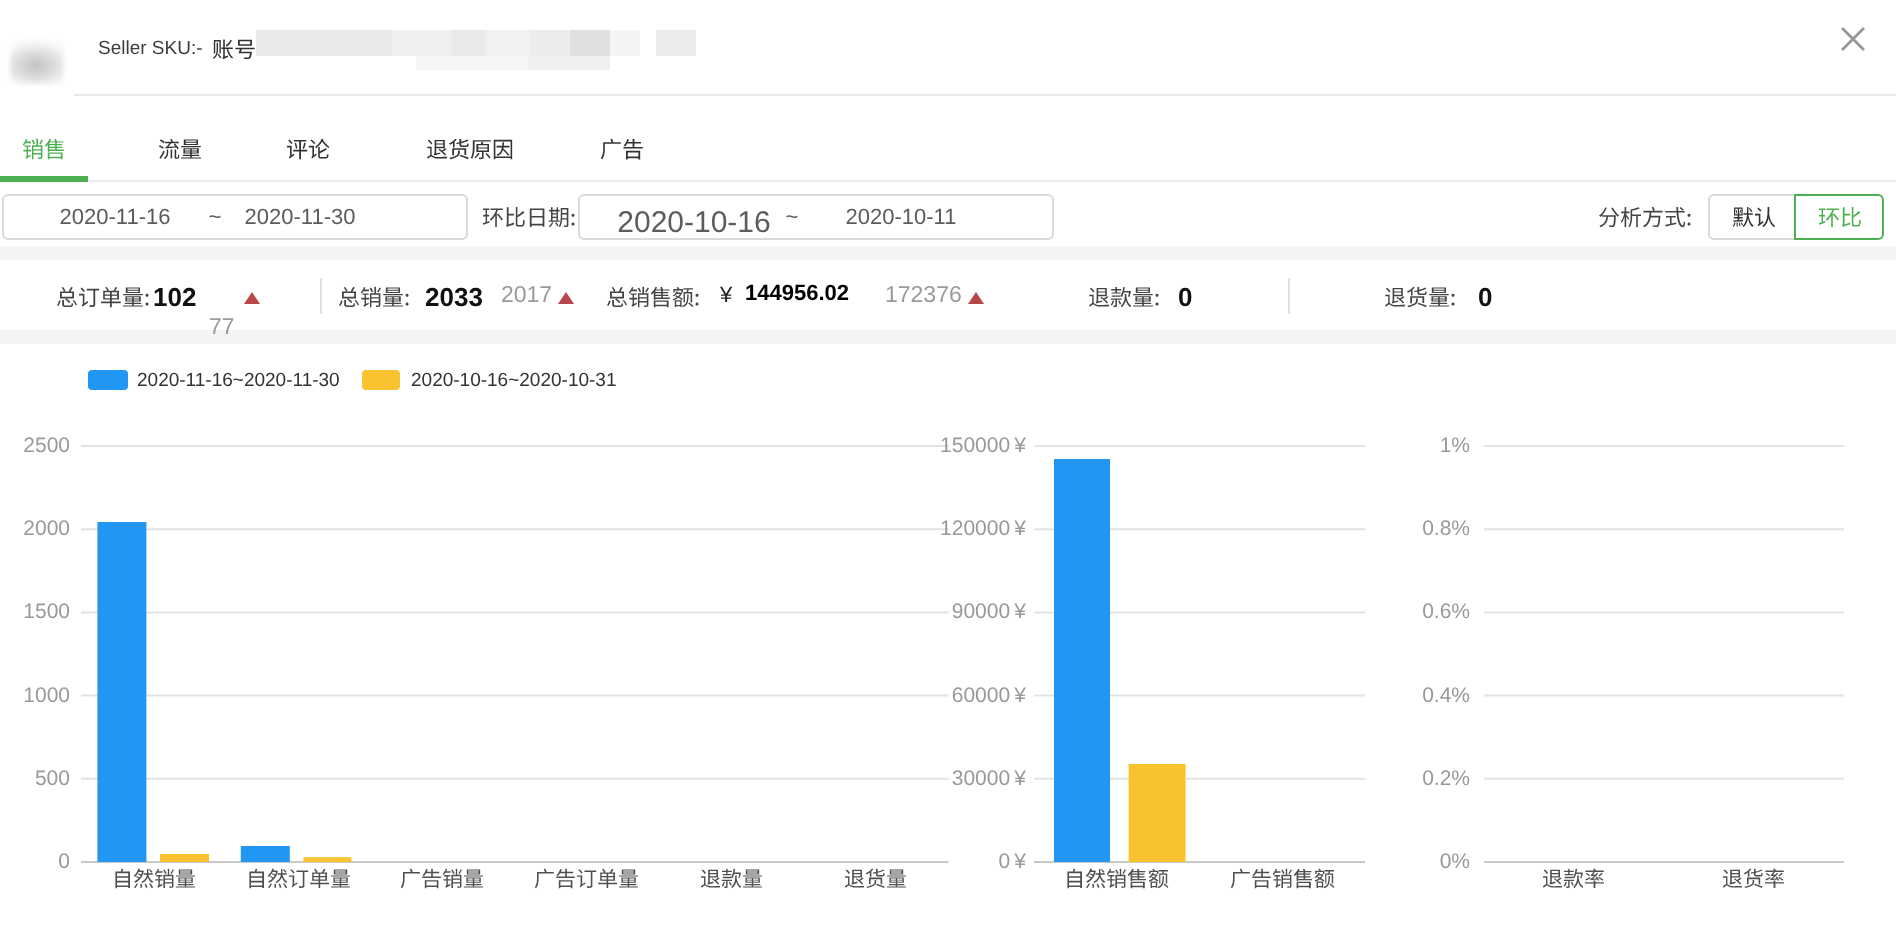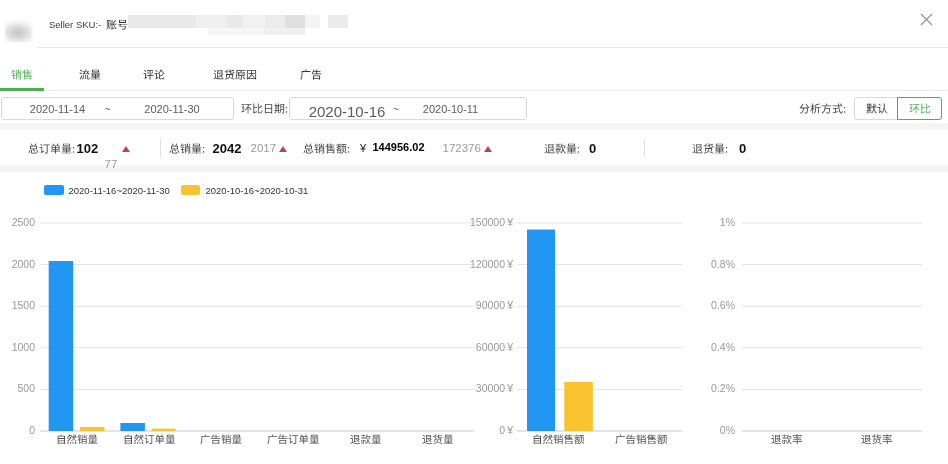--- a/index.html
+++ b/index.html
@@ -54,23 +54,23 @@
     </svg>
 <svg style="position:absolute;left:300.0px;top:68.5px;overflow:visible" width="22.0" height="11.9" viewBox="0 -9.7 22.0 11.9">
       <g fill="#333">
         <path transform="translate(0.0)" d="M5.2 -9.1C5.3 -8.6 5.6 -8.0 5.7 -7.6H1.6V-4.4C1.6 -2.9 1.5 -1.0 0.4 0.4C0.6 0.5 1.0 0.8 1.1 1.0C2.3 -0.5 2.4 -2.8 2.4 -4.4V-6.8H10.4V-7.6H6.2L6.6 -7.7C6.5 -8.1 6.2 -8.7 6.0 -9.3Z"></path>
         <path transform="translate(11.0)" d="M2.7 -9.2C2.3 -7.9 1.6 -6.6 0.8 -5.9C1.0 -5.8 1.4 -5.5 1.6 -5.4C1.9 -5.8 2.3 -6.3 2.6 -6.9H5.3V-5.2H0.7V-4.4H10.4V-5.2H6.2V-6.9H9.5V-7.7H6.2V-9.2H5.3V-7.7H3.0C3.2 -8.1 3.4 -8.5 3.6 -8.9ZM2.0 -3.3V1.0H2.9V0.4H8.2V1.0H9.1V-3.3ZM2.9 -0.4V-2.5H8.2V-0.4Z"></path>
       </g>
     </svg>
 <div style="position:absolute;left:0px;top:90px;width:948px;height:1px;background:#e9e9e9;"></div>
 <div style="position:absolute;left:0px;top:88px;width:44px;height:3px;background:#4caf50;"></div>
 <div style="position:absolute;left:1px;top:97px;width:231px;height:21px;border:1px solid #d9d9d9;border-radius:3px;background:#fff"></div>
-<div style="position:absolute;left:57.5px;top:102.5px;transform:translateX(-50%);font-size:11px;color:#5c5c5c;font-weight:400;white-space:nowrap">2020-11-14</div>
+<div style="position:absolute;left:57.5px;top:102.5px;transform:translateX(-50%);font-size:11px;color:#5c5c5c;font-weight:400;white-space:nowrap">2020-11-16</div>
 <div style="position:absolute;left:107.5px;top:102.5px;transform:translateX(-50%);font-size:11px;color:#5c5c5c;font-weight:400;white-space:nowrap">~</div>
-<div style="position:absolute;left:172px;top:102.5px;transform:translateX(-50%);font-size:11px;color:#5c5c5c;font-weight:400;white-space:nowrap">2020-11-30</div>
+<div style="position:absolute;left:150px;top:102.5px;transform:translateX(-50%);font-size:11px;color:#5c5c5c;font-weight:400;white-space:nowrap">2020-11-30</div>
 <svg style="position:absolute;left:241.0px;top:103.0px;overflow:visible" width="47.1" height="11.9" viewBox="0 -9.7 47.1 11.9">
       <g fill="#444">
         <path transform="translate(0.0)" d="M7.4 -5.4C8.3 -4.5 9.3 -3.2 9.7 -2.5L10.4 -3.0C9.9 -3.7 8.9 -5.0 8.1 -5.9ZM0.4 -1.1 0.6 -0.3C1.5 -0.7 2.7 -1.1 3.8 -1.5L3.6 -2.2L2.5 -1.8V-4.5H3.5V-5.3H2.5V-7.7H3.7V-8.5H0.5V-7.7H1.8V-5.3H0.6V-4.5H1.8V-1.6ZM4.3 -8.5V-7.7H7.1C6.4 -5.8 5.3 -4.1 3.9 -3.0C4.1 -2.8 4.4 -2.5 4.5 -2.3C5.3 -3.0 6.0 -3.9 6.6 -4.8V0.8H7.4V-6.3C7.6 -6.8 7.8 -7.3 8.0 -7.7H10.4V-8.5Z"></path>
         <path transform="translate(11.0)" d="M1.4 0.8C1.6 0.6 2.0 0.4 5.0 -0.5C5.0 -0.7 5.0 -1.1 5.0 -1.4L2.3 -0.5V-5.0H5.0V-5.8H2.3V-9.1H1.4V-0.8C1.4 -0.3 1.2 -0.0 1.0 0.1C1.1 0.2 1.3 0.6 1.4 0.8ZM5.9 -9.2V-1.0C5.9 0.3 6.2 0.6 7.2 0.6C7.4 0.6 8.7 0.6 8.9 0.6C10.0 0.6 10.3 -0.2 10.4 -2.4C10.1 -2.4 9.8 -2.6 9.6 -2.8C9.5 -0.7 9.4 -0.2 8.9 -0.2C8.6 -0.2 7.5 -0.2 7.3 -0.2C6.8 -0.2 6.7 -0.3 6.7 -0.9V-4.1C7.9 -4.8 9.3 -5.7 10.2 -6.5L9.5 -7.2C8.8 -6.5 7.8 -5.7 6.7 -5.0V-9.2Z"></path>
         <path transform="translate(22.0)" d="M2.8 -3.9H8.3V-0.8H2.8ZM2.8 -4.7V-7.7H8.3V-4.7ZM1.9 -8.5V0.8H2.8V0.0H8.3V0.7H9.2V-8.5Z"></path>
         <path transform="translate(33.0)" d="M2.0 -1.6C1.6 -0.8 1.0 -0.1 0.4 0.4C0.6 0.5 1.0 0.7 1.1 0.9C1.7 0.3 2.3 -0.5 2.7 -1.4ZM3.5 -1.2C4.0 -0.7 4.5 0.0 4.7 0.5L5.3 0.1C5.1 -0.4 4.6 -1.1 4.2 -1.6ZM9.4 -7.9V-6.2H7.1V-7.9ZM6.4 -8.7V-4.7C6.4 -3.1 6.3 -1.0 5.4 0.5C5.6 0.5 5.9 0.8 6.0 0.9C6.7 -0.1 7.0 -1.5 7.1 -2.9H9.4V-0.2C9.4 -0.0 9.3 0.0 9.2 0.0C9.0 0.1 8.5 0.1 7.9 0.0C8.0 0.3 8.1 0.6 8.1 0.8C8.9 0.8 9.5 0.8 9.8 0.7C10.1 0.5 10.2 0.3 10.2 -0.2V-8.7ZM9.4 -5.4V-3.6H7.1C7.1 -4.0 7.1 -4.4 7.1 -4.7V-5.4ZM4.3 -9.1V-7.8H2.3V-9.1H1.5V-7.8H0.6V-7.0H1.5V-2.5H0.4V-1.8H5.8V-2.5H5.0V-7.0H5.8V-7.8H5.0V-9.1ZM2.3 -7.0H4.3V-6.1H2.3ZM2.3 -5.4H4.3V-4.3H2.3ZM2.3 -3.7H4.3V-2.5H2.3Z"></path>
         <path transform="translate(44.0)" d="M1.5 -4.3C1.9 -4.3 2.3 -4.6 2.3 -5.1C2.3 -5.5 1.9 -5.8 1.5 -5.8C1.1 -5.8 0.8 -5.5 0.8 -5.1C0.8 -4.6 1.1 -4.3 1.5 -4.3ZM1.5 0.1C1.9 0.1 2.3 -0.2 2.3 -0.6C2.3 -1.1 1.9 -1.4 1.5 -1.4C1.1 -1.4 0.8 -1.1 0.8 -0.6C0.8 -0.2 1.1 0.1 1.5 0.1Z"></path>
       </g>
     </svg>
 <div style="position:absolute;left:289px;top:97px;width:236px;height:21px;border:1px solid #d9d9d9;border-radius:3px;background:#fff"></div>
@@ -118,21 +118,21 @@
     </svg>
 <div style="position:absolute;left:160px;top:139px;width:1px;height:18px;background:#e0e0e0;"></div>
 <svg style="position:absolute;left:169.0px;top:142.5px;overflow:visible" width="36.1" height="11.9" viewBox="0 -9.7 36.1 11.9">
       <g fill="#444">
         <path transform="translate(0.0)" d="M8.3 -2.4C9.0 -1.6 9.6 -0.6 9.9 0.1L10.5 -0.3C10.3 -1.0 9.6 -2.0 9.0 -2.7ZM4.5 -3.0C5.3 -2.5 6.1 -1.7 6.5 -1.1L7.1 -1.7C6.7 -2.2 5.9 -2.9 5.1 -3.4ZM3.1 -2.7V-0.4C3.1 0.5 3.4 0.8 4.7 0.8C5.0 0.8 6.9 0.8 7.2 0.8C8.2 0.8 8.5 0.5 8.6 -0.8C8.4 -0.9 8.0 -1.0 7.8 -1.1C7.8 -0.1 7.7 0.0 7.1 0.0C6.7 0.0 5.1 0.0 4.8 0.0C4.1 0.0 4.0 -0.1 4.0 -0.4V-2.7ZM1.5 -2.5C1.3 -1.6 0.9 -0.7 0.5 -0.1L1.2 0.3C1.7 -0.4 2.1 -1.4 2.3 -2.3ZM2.9 -6.2H8.1V-4.3H2.9ZM2.0 -7.0V-3.5H9.0V-7.0H7.2C7.6 -7.6 8.0 -8.3 8.4 -8.9L7.5 -9.2C7.2 -8.6 6.8 -7.7 6.3 -7.0H4.1L4.7 -7.3C4.5 -7.9 4.0 -8.6 3.5 -9.2L2.8 -8.9C3.3 -8.3 3.8 -7.5 3.9 -7.0Z"></path>
         <path transform="translate(11.0)" d="M4.8 -8.5C5.2 -7.9 5.7 -7.1 5.9 -6.5L6.6 -6.9C6.4 -7.4 5.9 -8.2 5.5 -8.9ZM9.8 -8.9C9.5 -8.3 9.0 -7.4 8.6 -6.8L9.2 -6.5C9.6 -7.1 10.1 -7.9 10.5 -8.6ZM2.0 -9.2C1.6 -8.2 1.1 -7.2 0.4 -6.6C0.5 -6.4 0.8 -6.0 0.8 -5.8C1.2 -6.2 1.5 -6.6 1.8 -7.1H4.5V-7.9H2.2C2.4 -8.3 2.6 -8.6 2.7 -9.0ZM0.7 -3.8V-3.0H2.3V-0.8C2.3 -0.4 1.9 -0.1 1.7 0.0C1.9 0.2 2.1 0.5 2.1 0.7C2.3 0.6 2.6 0.4 4.4 -0.7C4.4 -0.8 4.3 -1.1 4.3 -1.4L3.0 -0.7V-3.0H4.6V-3.8H3.0V-5.3H4.3V-6.0H1.2V-5.3H2.3V-3.8ZM5.7 -3.4H9.4V-2.2H5.7ZM5.7 -4.1V-5.3H9.4V-4.1ZM7.2 -9.3V-6.1H5.0V0.9H5.7V-1.5H9.4V-0.2C9.4 -0.0 9.3 0.0 9.2 0.0C9.0 0.0 8.5 0.0 7.9 0.0C8.0 0.2 8.1 0.6 8.1 0.8C8.9 0.8 9.5 0.8 9.8 0.6C10.1 0.5 10.2 0.3 10.2 -0.2V-6.1L9.4 -6.1H8.0V-9.3Z"></path>
         <path transform="translate(22.0)" d="M2.8 -7.3H8.2V-6.7H2.8ZM2.8 -8.4H8.2V-7.8H2.8ZM1.9 -8.9V-6.2H9.0V-8.9ZM0.6 -5.7V-5.1H10.4V-5.7ZM2.5 -3.0H5.1V-2.4H2.5ZM5.9 -3.0H8.5V-2.4H5.9ZM2.5 -4.1H5.1V-3.5H2.5ZM5.9 -4.1H8.5V-3.5H5.9ZM0.5 -0.0V0.6H10.5V-0.0H5.9V-0.7H9.6V-1.3H5.9V-1.9H9.4V-4.6H1.7V-1.9H5.1V-1.3H1.4V-0.7H5.1V-0.0Z"></path>
         <path transform="translate(33.0)" d="M1.5 -4.3C1.9 -4.3 2.3 -4.6 2.3 -5.1C2.3 -5.5 1.9 -5.8 1.5 -5.8C1.1 -5.8 0.8 -5.5 0.8 -5.1C0.8 -4.6 1.1 -4.3 1.5 -4.3ZM1.5 0.1C1.9 0.1 2.3 -0.2 2.3 -0.6C2.3 -1.1 1.9 -1.4 1.5 -1.4C1.1 -1.4 0.8 -1.1 0.8 -0.6C0.8 -0.2 1.1 0.1 1.5 0.1Z"></path>
       </g>
     </svg>
-<div style="position:absolute;left:212.5px;top:141px;font-size:13px;color:#111;font-weight:700;white-space:nowrap;">2042</div>
+<div style="position:absolute;left:212.5px;top:141px;font-size:13px;color:#111;font-weight:700;white-space:nowrap;">2033</div>
 <div style="position:absolute;left:250.5px;top:142px;font-size:11.5px;color:#9a9a9a;font-weight:400;white-space:nowrap;">2017</div>
 <svg style="position:absolute;left:278.5px;top:145.75px" width="8" height="6" viewBox="0 0 8 6">
       <path d="M4 0 L8 6 L0 6 Z" fill="#b9464b"></path>
     </svg>
 <svg style="position:absolute;left:303.0px;top:142.5px;overflow:visible" width="47.1" height="11.9" viewBox="0 -9.7 47.1 11.9">
       <g fill="#444">
         <path transform="translate(0.0)" d="M8.3 -2.4C9.0 -1.6 9.6 -0.6 9.9 0.1L10.5 -0.3C10.3 -1.0 9.6 -2.0 9.0 -2.7ZM4.5 -3.0C5.3 -2.5 6.1 -1.7 6.5 -1.1L7.1 -1.7C6.7 -2.2 5.9 -2.9 5.1 -3.4ZM3.1 -2.7V-0.4C3.1 0.5 3.4 0.8 4.7 0.8C5.0 0.8 6.9 0.8 7.2 0.8C8.2 0.8 8.5 0.5 8.6 -0.8C8.4 -0.9 8.0 -1.0 7.8 -1.1C7.8 -0.1 7.7 0.0 7.1 0.0C6.7 0.0 5.1 0.0 4.8 0.0C4.1 0.0 4.0 -0.1 4.0 -0.4V-2.7ZM1.5 -2.5C1.3 -1.6 0.9 -0.7 0.5 -0.1L1.2 0.3C1.7 -0.4 2.1 -1.4 2.3 -2.3ZM2.9 -6.2H8.1V-4.3H2.9ZM2.0 -7.0V-3.5H9.0V-7.0H7.2C7.6 -7.6 8.0 -8.3 8.4 -8.9L7.5 -9.2C7.2 -8.6 6.8 -7.7 6.3 -7.0H4.1L4.7 -7.3C4.5 -7.9 4.0 -8.6 3.5 -9.2L2.8 -8.9C3.3 -8.3 3.8 -7.5 3.9 -7.0Z"></path>
         <path transform="translate(11.0)" d="M4.8 -8.5C5.2 -7.9 5.7 -7.1 5.9 -6.5L6.6 -6.9C6.4 -7.4 5.9 -8.2 5.5 -8.9ZM9.8 -8.9C9.5 -8.3 9.0 -7.4 8.6 -6.8L9.2 -6.5C9.6 -7.1 10.1 -7.9 10.5 -8.6ZM2.0 -9.2C1.6 -8.2 1.1 -7.2 0.4 -6.6C0.5 -6.4 0.8 -6.0 0.8 -5.8C1.2 -6.2 1.5 -6.6 1.8 -7.1H4.5V-7.9H2.2C2.4 -8.3 2.6 -8.6 2.7 -9.0ZM0.7 -3.8V-3.0H2.3V-0.8C2.3 -0.4 1.9 -0.1 1.7 0.0C1.9 0.2 2.1 0.5 2.1 0.7C2.3 0.6 2.6 0.4 4.4 -0.7C4.4 -0.8 4.3 -1.1 4.3 -1.4L3.0 -0.7V-3.0H4.6V-3.8H3.0V-5.3H4.3V-6.0H1.2V-5.3H2.3V-3.8ZM5.7 -3.4H9.4V-2.2H5.7ZM5.7 -4.1V-5.3H9.4V-4.1ZM7.2 -9.3V-6.1H5.0V0.9H5.7V-1.5H9.4V-0.2C9.4 -0.0 9.3 0.0 9.2 0.0C9.0 0.0 8.5 0.0 7.9 0.0C8.0 0.2 8.1 0.6 8.1 0.8C8.9 0.8 9.5 0.8 9.8 0.6C10.1 0.5 10.2 0.3 10.2 -0.2V-6.1L9.4 -6.1H8.0V-9.3Z"></path>
         <path transform="translate(22.0)" d="M2.8 -9.3C2.2 -8.0 1.3 -6.8 0.4 -6.0C0.5 -5.9 0.8 -5.5 0.9 -5.4C1.3 -5.7 1.6 -6.1 1.9 -6.5V-2.8H2.7V-3.2H9.9V-3.9H6.4V-4.7H9.2V-5.3H6.4V-6.1H9.1V-6.7H6.4V-7.4H9.7V-8.0H6.5C6.4 -8.4 6.1 -8.9 5.9 -9.3L5.1 -9.0C5.3 -8.7 5.5 -8.4 5.6 -8.0H3.0C3.2 -8.4 3.4 -8.7 3.5 -9.0ZM1.9 -2.5V0.9H2.7V0.4H8.4V0.9H9.3V-2.5ZM2.7 -0.3V-1.8H8.4V-0.3ZM5.6 -6.1V-5.3H2.7V-6.1ZM5.6 -6.7H2.7V-7.4H5.6ZM5.6 -4.7V-3.9H2.7V-4.7Z"></path>
         <path transform="translate(33.0)" d="M7.6 -5.4C7.6 -2.0 7.4 -0.5 5.0 0.3C5.2 0.5 5.4 0.7 5.5 0.9C8.1 -0.0 8.3 -1.8 8.3 -5.4ZM8.1 -0.9C8.8 -0.4 9.8 0.4 10.2 0.8L10.7 0.3C10.2 -0.2 9.3 -0.9 8.6 -1.4ZM5.8 -6.7V-1.5H6.5V-6.0H9.3V-1.5H10.1V-6.7H8.0C8.2 -7.1 8.3 -7.5 8.4 -7.9H10.5V-8.6H5.7V-7.9H7.7C7.6 -7.5 7.4 -7.1 7.3 -6.7ZM2.4 -9.0C2.5 -8.8 2.7 -8.5 2.8 -8.2H0.7V-6.5H1.4V-7.5H4.7V-6.5H5.5V-8.2H3.7C3.5 -8.5 3.3 -8.9 3.1 -9.2ZM1.4 -2.6V0.8H2.1V0.4H4.1V0.8H4.8V-2.6ZM2.1 -0.2V-1.9H4.1V-0.2ZM1.6 -4.6 2.5 -4.1C1.8 -3.7 1.1 -3.4 0.4 -3.1C0.5 -3.0 0.7 -2.6 0.8 -2.4C1.6 -2.7 2.4 -3.2 3.2 -3.8C3.9 -3.4 4.5 -2.9 4.9 -2.7L5.5 -3.2C5.1 -3.5 4.4 -3.9 3.7 -4.3C4.3 -4.8 4.7 -5.4 5.0 -6.1L4.6 -6.4L4.4 -6.4H2.8C2.9 -6.6 3.0 -6.8 3.1 -7.0L2.3 -7.1C2.0 -6.4 1.4 -5.5 0.4 -4.9C0.6 -4.8 0.8 -4.5 0.9 -4.4C1.5 -4.8 1.9 -5.2 2.3 -5.7H4.0C3.8 -5.3 3.4 -4.9 3.1 -4.6L2.2 -5.1Z"></path>

